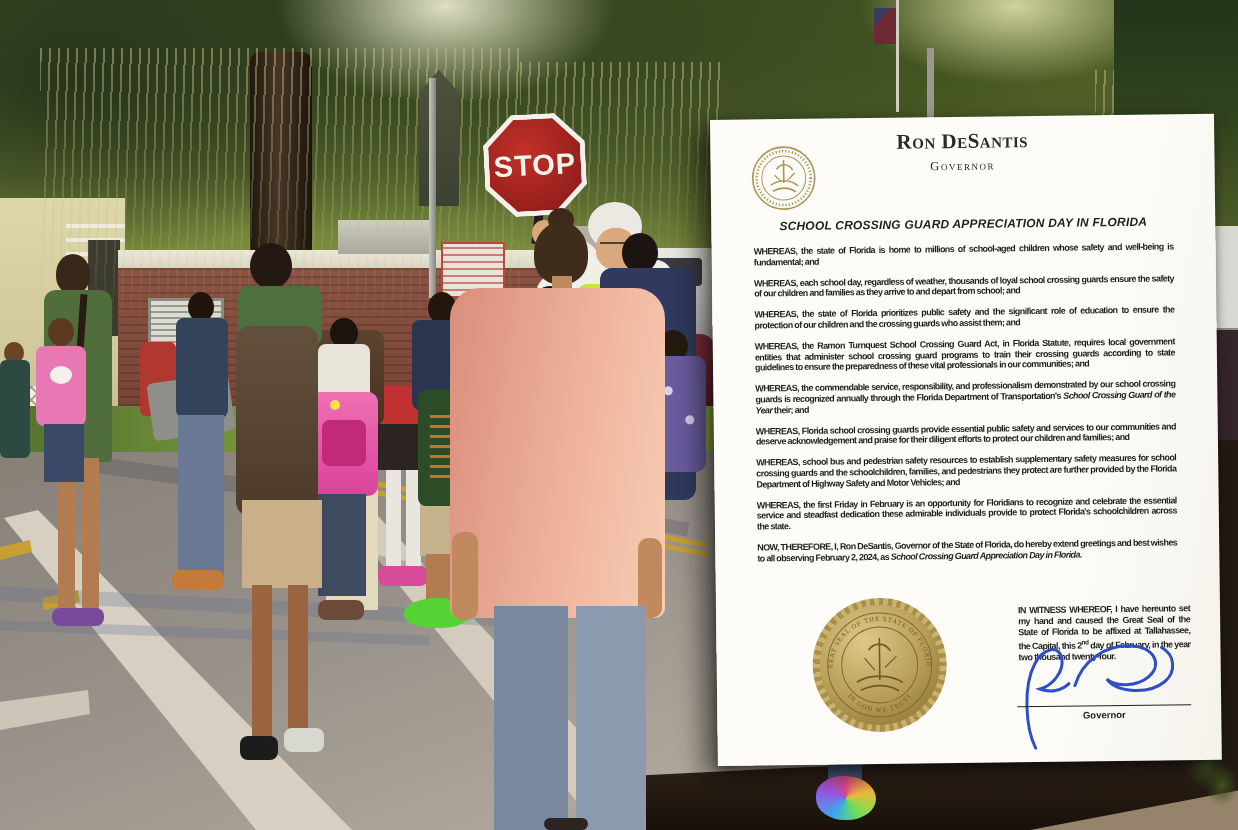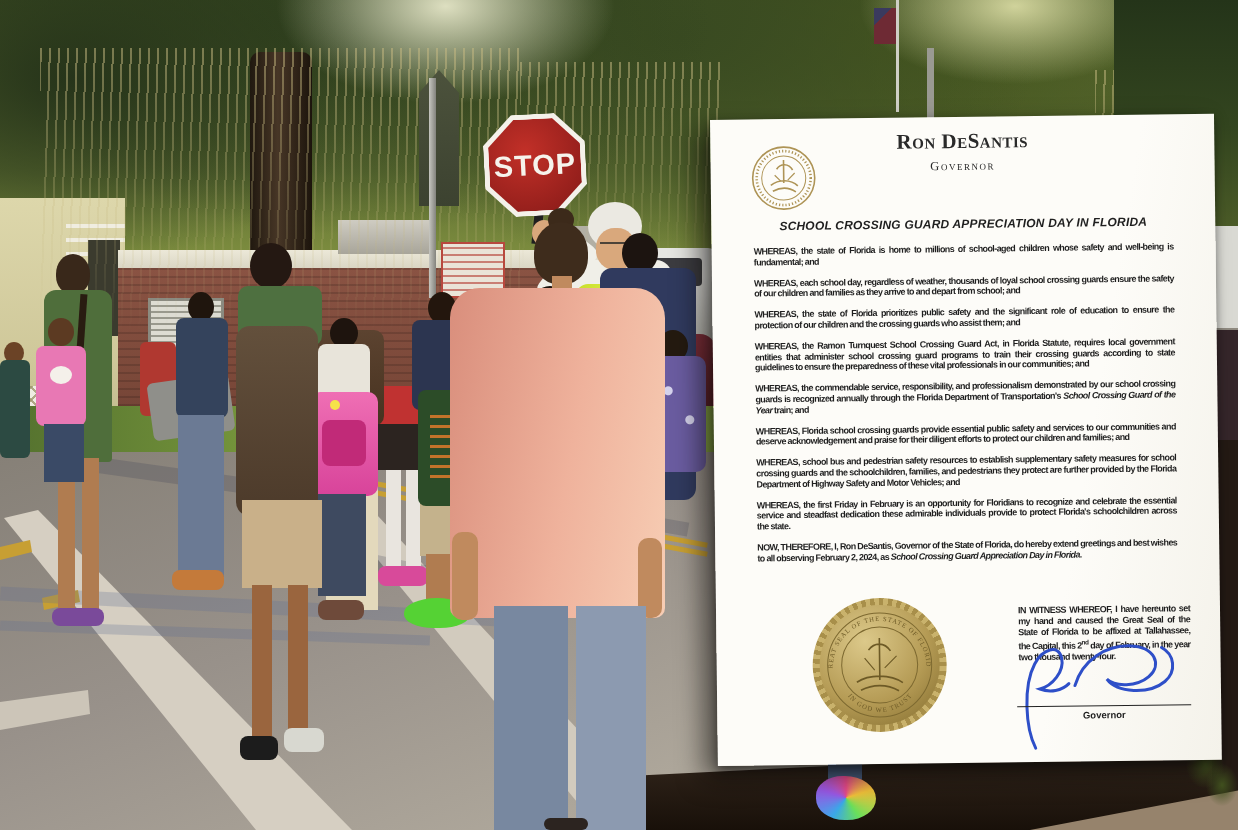--- a/index.html
+++ b/index.html
@@ -379,21 +379,21 @@
     </svg>
     <div class="abs doc-name">Ron DeSantis</div>
     <div class="abs doc-gov">Governor</div>
     <div class="abs doc-title">SCHOOL CROSSING GUARD APPRECIATION DAY IN FLORIDA</div>
 
     <div class="abs doc-body">
       <p>WHEREAS, the state of Florida is home to millions of school-aged children whose safety and well-being is fundamental; and</p>
       <p>WHEREAS, each school day, regardless of weather, thousands of loyal school crossing guards ensure the safety of our children and families as they arrive to and depart from school; and</p>
       <p>WHEREAS, the state of Florida prioritizes public safety and the significant role of education to ensure the protection of our children and the crossing guards who assist them; and</p>
       <p>WHEREAS, the Ramon Turnquest School Crossing Guard Act, in Florida Statute, requires local government entities that administer school crossing guard programs to train their crossing guards according to state guidelines to ensure the preparedness of these vital professionals in our communities; and</p>
-      <p><span>WHEREAS, the commendable service, responsibility, and professionalism demonstrated by our school crossing guards is recognized annually through the Florida Department of Transportation's </span><i>School Crossing Guard of the Year</i><span> train; and</span></p>
+      <p><span>WHEREAS, the commendable service, responsibility, and professionalism demonstrated by our school crossing guards is recognized annually through the Florida Department of Transportation's </span><i>School Crossing Guard of the Year</i><span> their; and</span></p>
       <p>WHEREAS, Florida school crossing guards provide essential public safety and services to our communities and deserve acknowledgement and praise for their diligent efforts to protect our children and families; and</p>
       <p>WHEREAS, school bus and pedestrian safety resources to establish supplementary safety measures for school crossing guards and the schoolchildren, families, and pedestrians they protect are further provided by the Florida Department of Highway Safety and Motor Vehicles; and</p>
       <p>WHEREAS, the first Friday in February is an opportunity for Floridians to recognize and celebrate the essential service and steadfast dedication these admirable individuals provide to protect Florida's schoolchildren across the state.</p>
       <p><span>NOW, THEREFORE, I, Ron DeSantis, Governor of the State of Florida, do hereby extend greetings and best wishes to all observing February 2, 2024, as </span><i>School Crossing Guard Appreciation Day in Florida</i><span>.</span></p>
     </div>
 
     <div class="abs witness"><span>IN WITNESS WHEREOF, I have hereunto set my hand and caused the Great Seal of the State of Florida to be affixed at Tallahassee, the Capital, this 2</span><sup>nd</sup><span> day of February, in the year two thousand twenty-four.</span></div>
 
     <div class="abs big-seal">
       <div class="bs-edge"></div>

